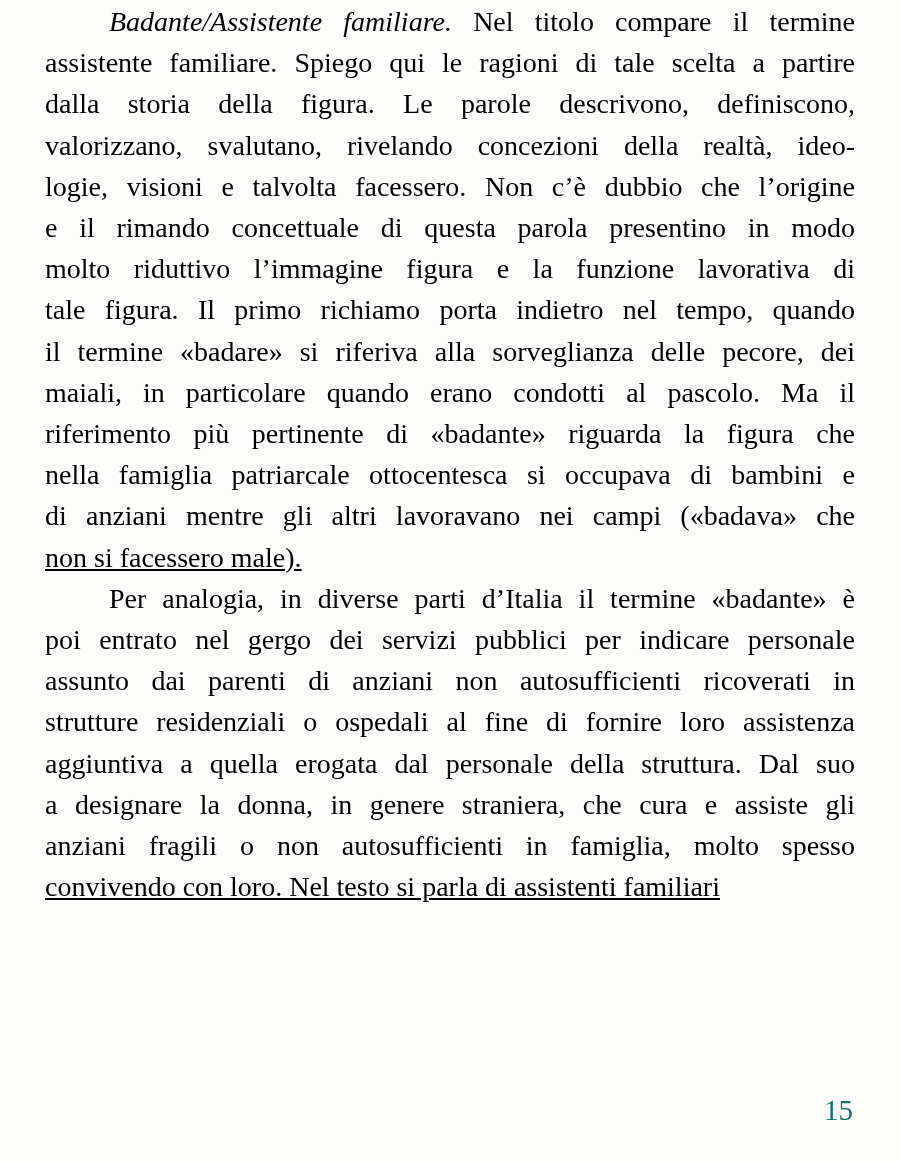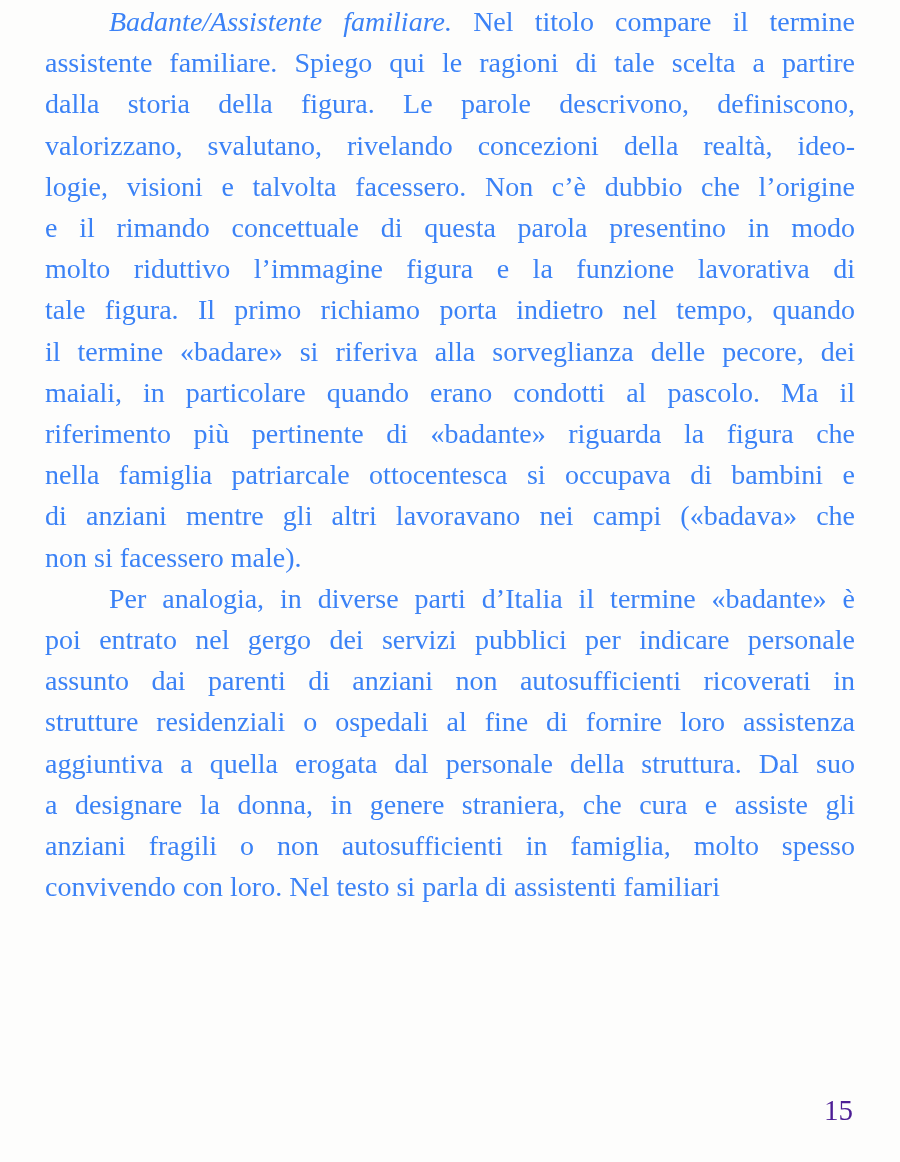--- a/index.html
+++ b/index.html
@@ -19,43 +19,44 @@
     background: #fdfdfc;
   }
   .text-block {
     position: absolute;
     left: 45px;
     top: 1px;
     width: 810px;
     font-family: "Liberation Serif", serif;
     font-size: 28px;
     line-height: 41.2px;
-    color: #3b82f6;
+    color: #000000;
   }
   .line {
     text-align: justify;
     text-align-last: justify;
     text-justify: inter-word;
   }
   .line.indent {
     text-indent: 64px;
   }
   .line.last {
     text-align-last: left;
+    text-decoration: underline;
   }
   .italic {
     font-style: italic;
   }
   .page-number {
     position: absolute;
     right: 47px;
     top: 1094px;
     font-family: "Liberation Serif", serif;
     font-size: 29px;
-    color: #4c1d95;
+    color: #0f766e;
   }
 </style>
 </head>
 <body>
 
 <div class="page">
 
   <div class="text-block">
 
     <div>

